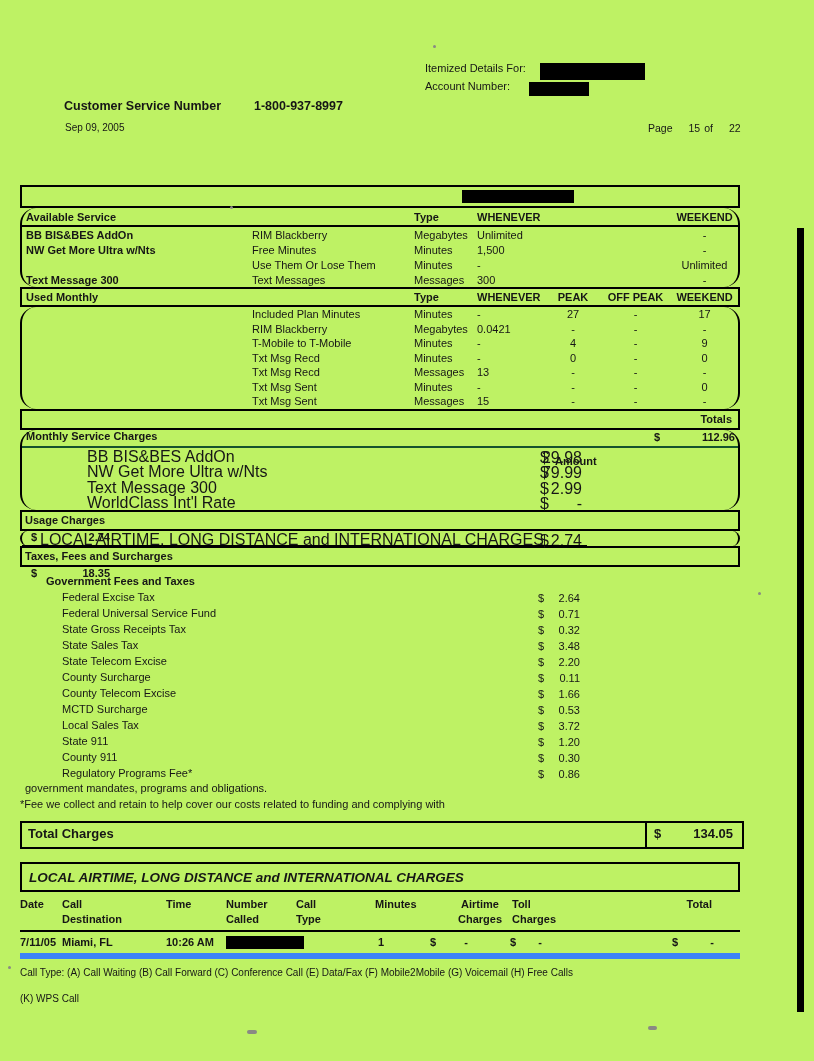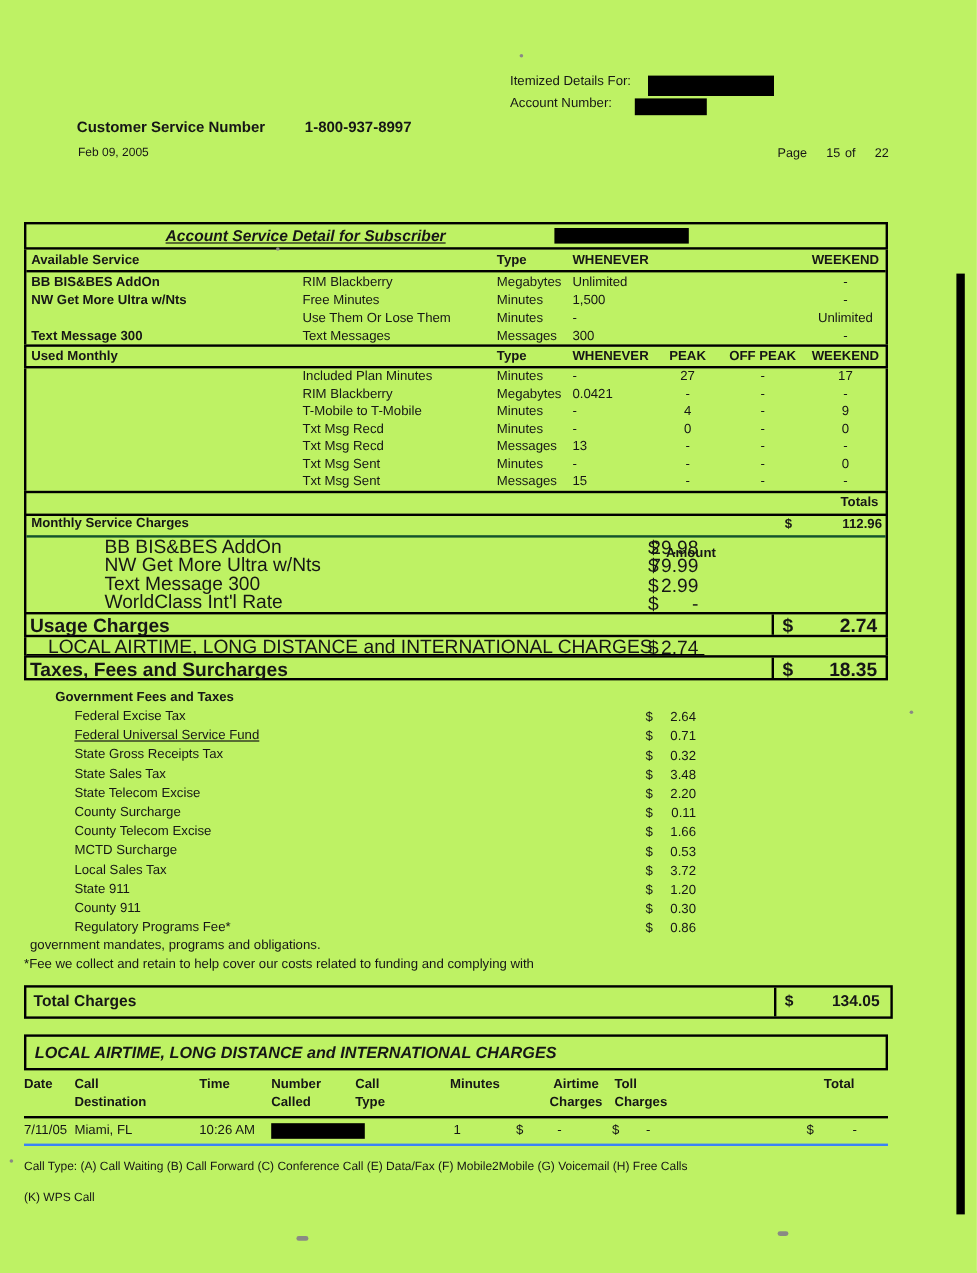--- a/index.html
+++ b/index.html
@@ -10,21 +10,21 @@
   .b{font-weight:bold;}
   .redact{position:absolute;background:#000;}
   .speck{position:absolute;background:#8a8a84;border-radius:50%;}
 
   
   .main{position:absolute;left:20px;top:185px;width:720px;}
   .band{border:2px solid #000;}
   .titleband{height:19px;position:relative;display:flex;align-items:center;}
   .title{font-size:13px;font-weight:bold;font-style:italic;text-decoration:underline;margin-left:116px;white-space:nowrap;}
   .title-redact{position:absolute;left:440px;top:3px;width:112px;height:13px;background:#000;}
-  .sides{border-left:2px solid #000;border-right:2px solid #000;}
+  .sides{border-left:2px solid #000;border-right:2px solid #000;border-radius:16px;}
   .grow{display:grid;grid-template-columns:230px 162px 63px 65px 62px 63px 75px;font-size:11px;align-items:center;}
   .gc1{grid-column:1}.gc2{grid-column:2}.gc3{grid-column:3}.gc4{grid-column:4}
   .gc5{grid-column:5}.gc6{grid-column:6}.gc7{grid-column:7}
   .hdr{height:17px;border-bottom:2px solid #000;font-weight:bold;}
   .r15{height:15px;}
   .r145{height:14.5px;}
   .pl4{padding-left:4px;}
   .ctr{text-align:center;}
   .usedhdr{height:16px;font-weight:bold;}
 
@@ -33,21 +33,21 @@
   .tot-label{position:absolute;right:6px;top:2px;}
 
   .secline{position:relative;font-size:11px;}
   .mon-hdr{height:16px;border-bottom:2px solid #14532d;}
   .chg-item{height:15.5px;position:relative;}
   .cur1{position:absolute;left:518px;top:1px;}
   .val1{position:absolute;left:505px;top:1px;width:55px;text-align:right;}
   .cur2{position:absolute;left:632px;top:1px;font-weight:bold;}
   .val2{position:absolute;left:653px;top:1px;width:60px;text-align:right;font-weight:bold;}
 
-  .totband{height:17px;display:flex;font-size:16px;}
+  .totband{height:17px;display:flex;font-size:11px;flex-direction:column;}
   .totband .lbl{flex:1;font-weight:bold;padding:2px 0 0 3px;}
   .totband .cell{width:93px;border-left:2px solid #000;position:relative;font-weight:bold;}
   .totband .cell .c{position:absolute;left:7px;top:2px;}
   .totband .cell .v{position:absolute;right:7px;top:2px;}
 
   .usage-item{height:15.5px;position:relative;}
   .usage-underline{position:absolute;left:0;top:14.5px;width:565px;border-bottom:1.5px solid #000;}
   .grp{height:16px;font-weight:bold;padding:3px 0 0 26px;font-size:11px;}
   .tax-item{height:16px;position:relative;font-size:11px;}
 
@@ -58,21 +58,21 @@
   .totalbox .cell{width:95px;border-left:2px solid #000;position:relative;font-weight:bold;font-size:13px;}
   .totalbox .cell .c{position:absolute;left:7px;top:3px;}
   .totalbox .cell .v{position:absolute;right:9px;top:3px;}
 
   
   .calls{position:absolute;left:20px;top:862px;width:720px;}
   .callstitle{border:2px solid #000;height:26px;display:flex;align-items:center;}
   .callstitle span{font-size:13.5px;font-weight:bold;font-style:italic;padding-left:7px;white-space:nowrap;}
   .cgrid{display:grid;grid-template-columns:42px 104px 60px 70px 64px 70px 80px 90px 140px;font-size:11px;}
   .chead{margin-top:5px;border-bottom:2px solid #000;padding-bottom:3px;font-weight:bold;line-height:1.35;}
-  .crow{height:21px;align-items:center;border-bottom:2px solid #3b82f6;}
+  .crow{height:21px;align-items:center;border-bottom:6px solid #3b82f6;font-weight:bold;}
   .minhdr{padding-left:15px;}
   .airhdr{padding-left:20px;text-align:center;}
   .tollhdr{padding-left:2px;}
   .tothdr{text-align:right;padding-right:28px;}
   .money{display:flex;justify-content:space-between;}
   .m-air{padding-right:42px;}
   .m-toll{padding-right:58px;}
   .m-tot{padding-left:72px;padding-right:26px;}
   .num-redact{width:78px;height:13px;background:#000;}
   .minval{text-align:center;padding-right:28px;}
@@ -87,31 +87,30 @@
 
 <div class="page">
 
   <div class="abs" style="left:425px;top:62px;">Itemized Details For:</div>
   <div class="redact" style="left:540px;top:63px;width:105px;height:17px;"></div>
   <div class="abs" style="left:425px;top:80px;">Account Number:</div>
   <div class="redact" style="left:529px;top:82px;width:60px;height:14px;"></div>
 
   <div class="abs b" style="left:64px;top:99px;font-size:12.5px;">Customer Service Number</div>
   <div class="abs b" style="left:254px;top:99px;font-size:12.5px;">1-800-937-8997</div>
-  <div class="abs" style="left:65px;top:122px;font-size:10px;">Feb 09, 2005</div>
+  <div class="abs" style="left:65px;top:122px;font-size:10px;">Sep 09, 2005</div>
 
   <div class="abs" style="left:648px;top:122px;font-size:10.5px;">
     <span>Page</span><span style="margin-left:16px;">15</span>
     <span style="margin-left:1px;">of</span><span style="margin-left:16px;">22</span>
   </div>
 
   <div class="main">
 
     <div class="band titleband">
-      <span class="title">Account Service Detail for Subscriber</span>
       <span class="title-redact"></span>
     </div>
 
     <div class="sides">
       <div class="grow hdr">
         <span class="gc1 pl4">Available Service</span>
         <span class="gc3">Type</span>
         <span class="gc4">WHENEVER</span>
         <span class="gc7 ctr">WEEKEND</span>
       </div>
@@ -275,21 +274,21 @@
     </div>
 
     <div style="padding-top:5px;">
       <div class="grp">Government Fees and Taxes</div>
       <div class="tax-item">
         <span style="padding-left:42px;">Federal Excise Tax</span>
         <span class="cur1">$</span>
         <span class="val1">2.64</span>
       </div>
       <div class="tax-item">
-        <span style="padding-left:42px;text-decoration:underline;">Federal Universal Service Fund</span>
+        <span style="padding-left:42px;">Federal Universal Service Fund</span>
         <span class="cur1">$</span>
         <span class="val1">0.71</span>
       </div>
       <div class="tax-item">
         <span style="padding-left:42px;">State Gross Receipts Tax</span>
         <span class="cur1">$</span>
         <span class="val1">0.32</span>
       </div>
       <div class="tax-item">
         <span style="padding-left:42px;margin-top:34px;">State Sales Tax</span>

